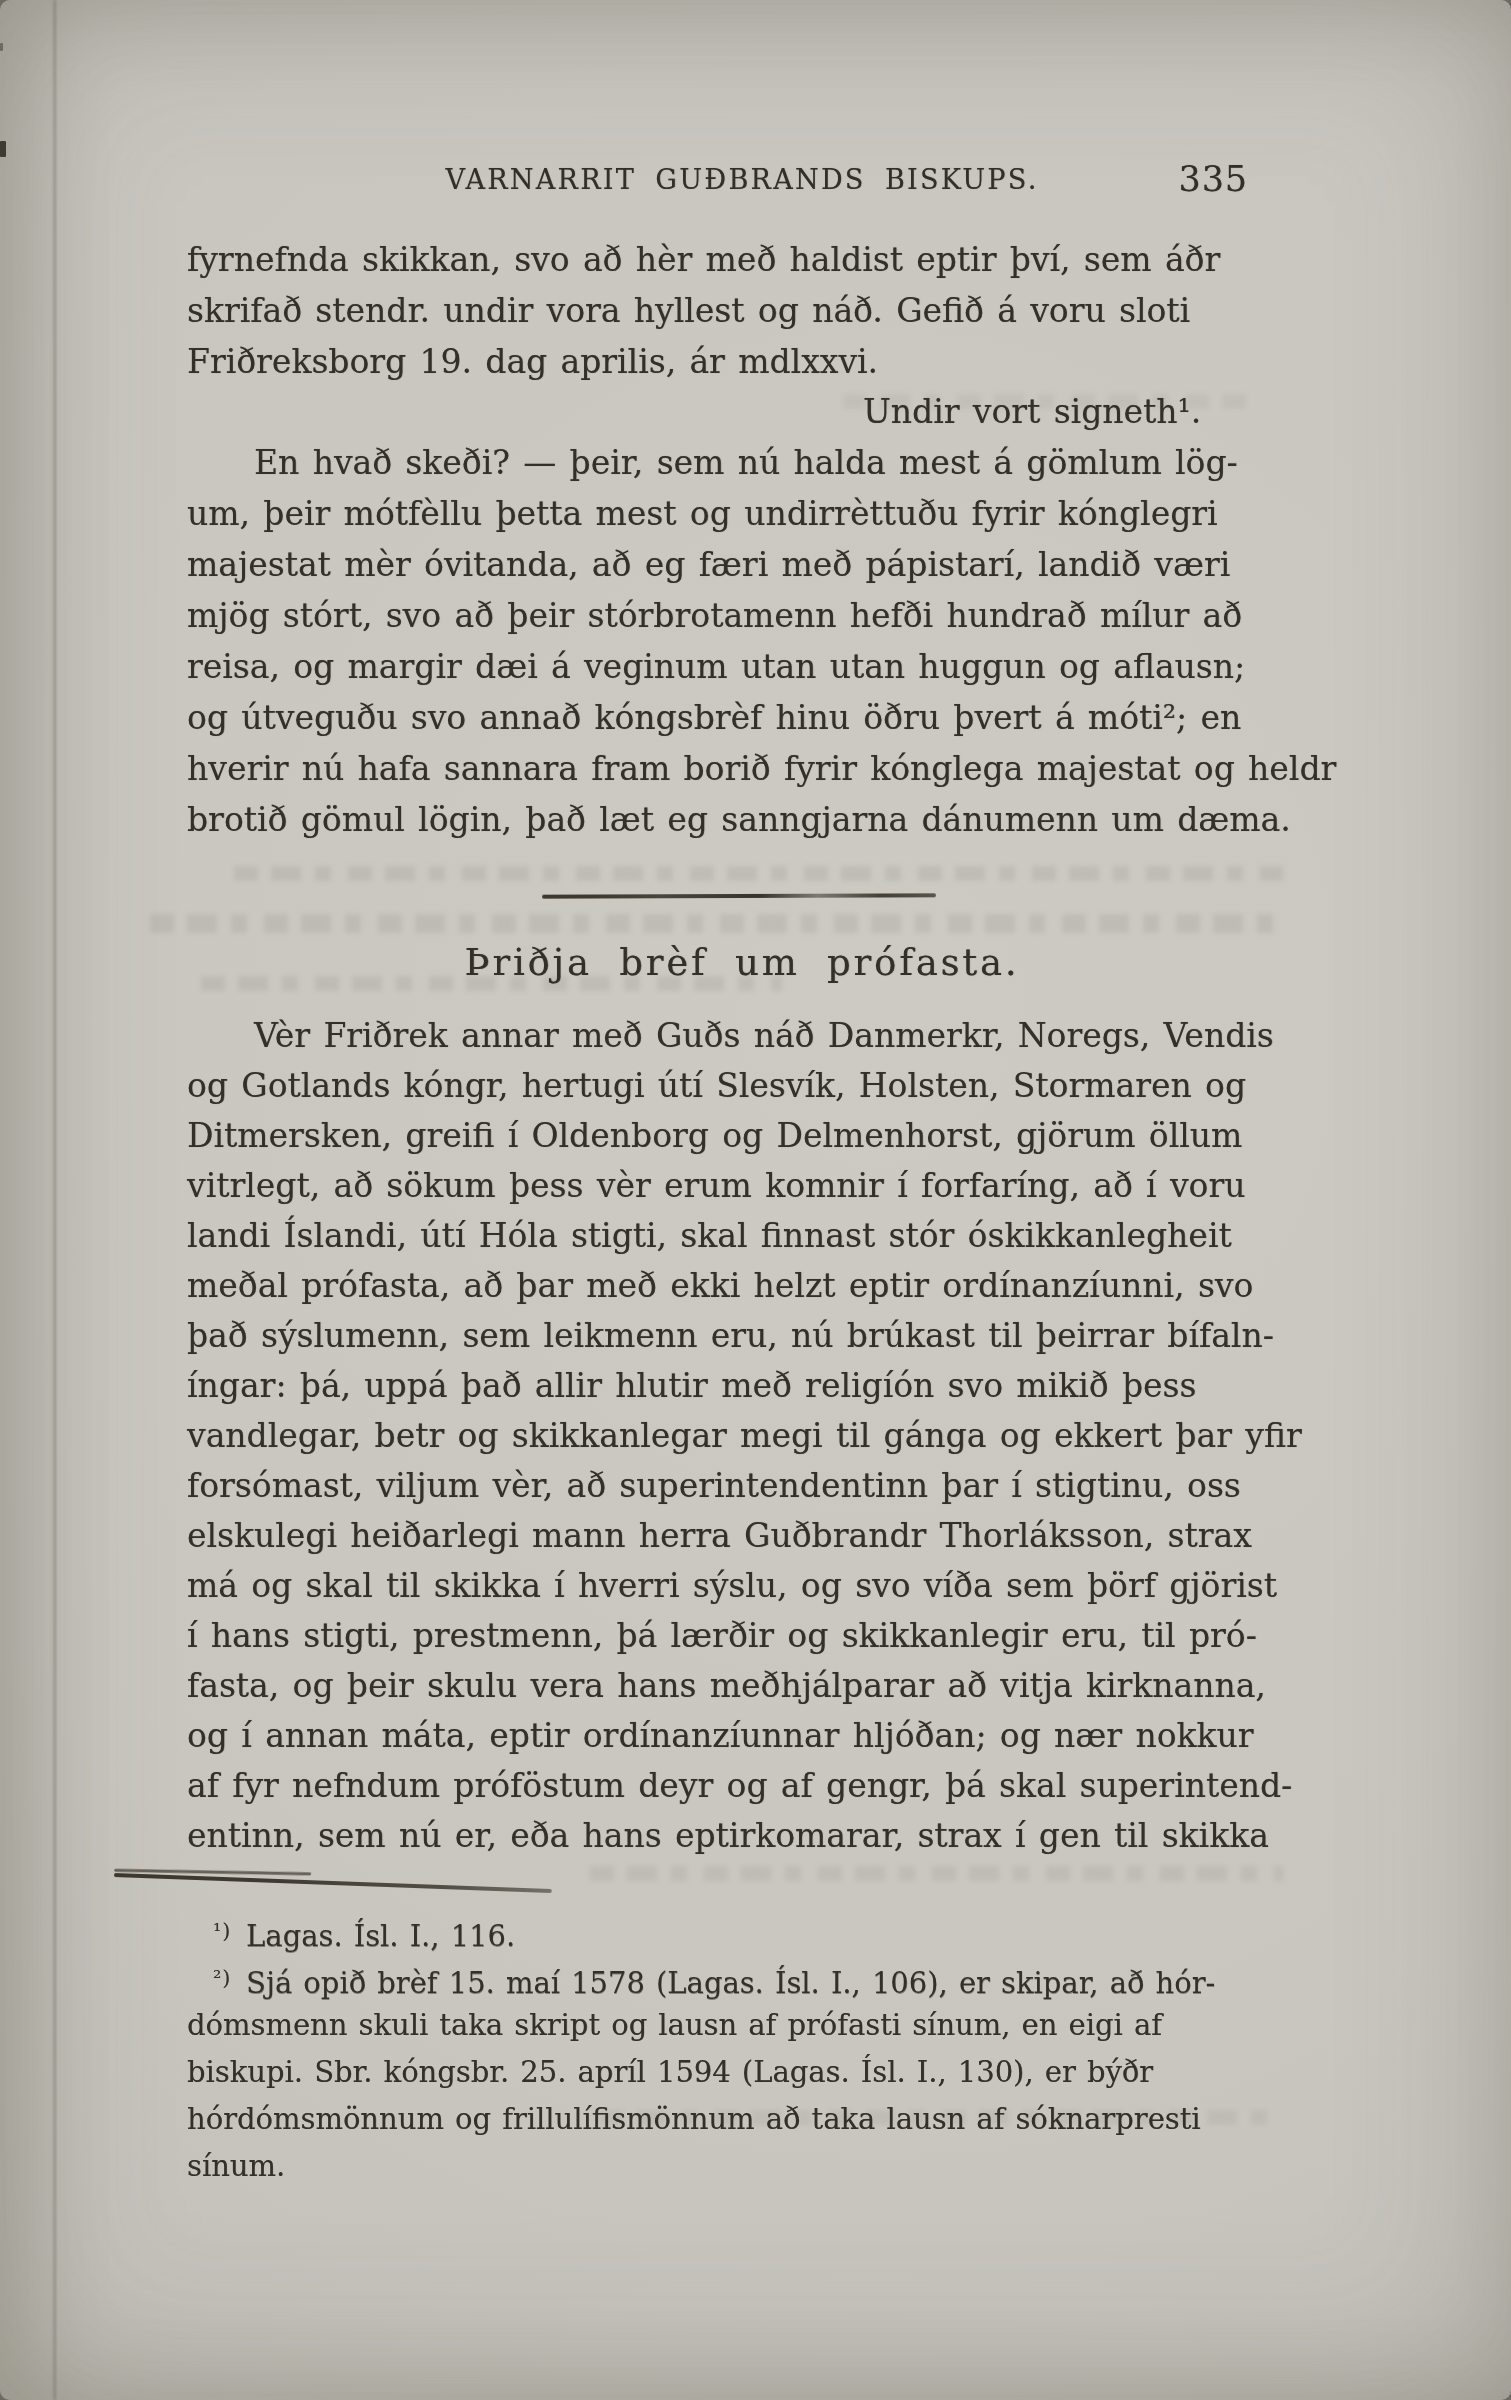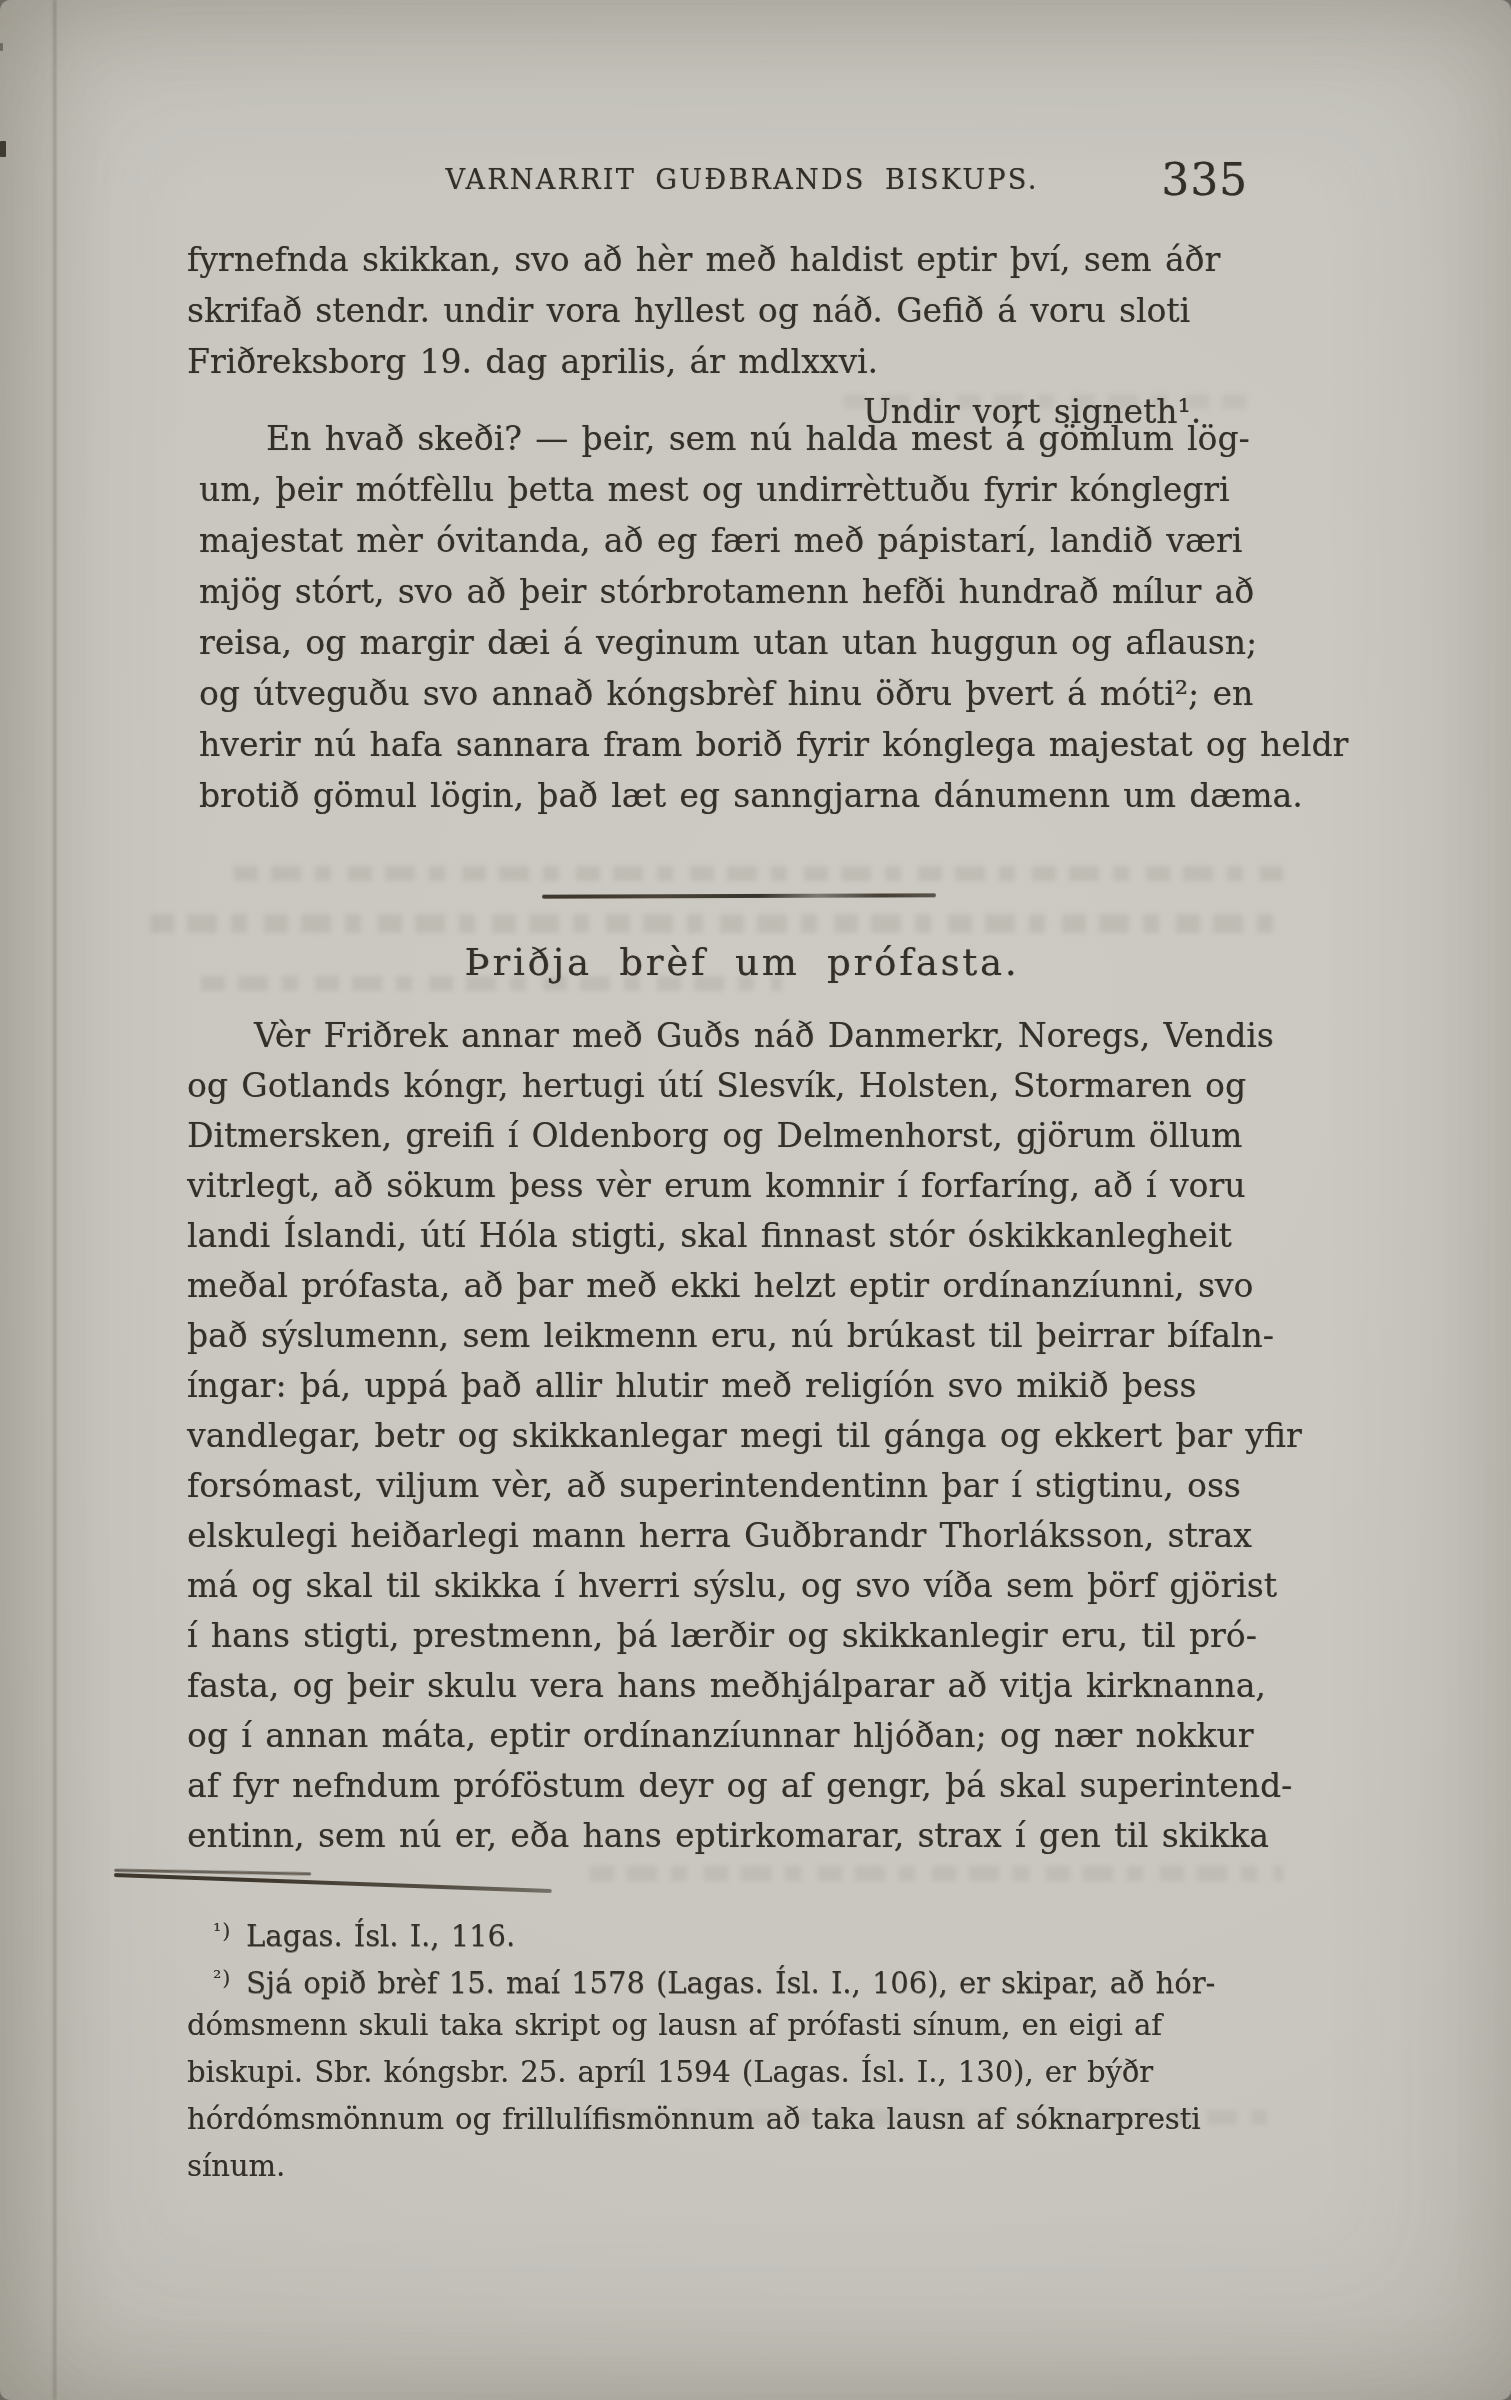--- a/index.html
+++ b/index.html
@@ -37,35 +37,35 @@
 
   .header{top:157px;height:45px;}
   .running-title{
     position:absolute;left:50%;transform:translateX(-50%);
     top:0;line-height:45px;white-space:nowrap;
     font-size:27px;letter-spacing:2.3px;word-spacing:8.4px;
     text-shadow:0.3px 0.3px 0.7px rgba(42,37,29,.5);
   }
   .page-number{
     position:absolute;right:49px;top:0;line-height:45px;
-    font-size:44px;letter-spacing:0.9px;
+    font-size:35px;letter-spacing:0.9px;
     text-shadow:0.3px 0.3px 0.7px rgba(42,37,29,.5);
   }
 
   .bodytext{font-size:33px;word-spacing:2.8px;text-shadow:0.3px 0.3px 0.7px rgba(42,37,29,.45);}
   .line{height:51px;line-height:51px;text-align:justify;white-space:nowrap;overflow:visible;}
   .line::after{content:"";display:inline-block;width:100%;height:0;}
   .line.nj{text-align:left;}
   .line.nj::after{content:none;}
   .line.indent{text-indent:67px;}
   .tight .line{height:50px;line-height:50px;}
 
   .para1{top:234px;}
   .signature{top:386px;height:51px;line-height:51px;padding-left:676px;font-size:33px;}
-  .para2{top:413px;margin-left:12px;}
+  .para2{top:437px;}
 
   .divider{
     position:absolute;left:542px;top:894px;width:394px;height:3.7px;
     background:linear-gradient(90deg,#3e382e 0 12%, #4a443a 30%, #38332a 55%, rgba(62,56,46,.55) 70%, #453f35 86%, rgba(62,56,46,.8) 100%);
     border-radius:1.9px;transform:rotate(-.2deg);filter:blur(0.3px);
   }
 
   .heading{
     top:937px;height:52px;line-height:52px;margin:0;
     font-size:37px;font-weight:normal;letter-spacing:2.8px;word-spacing:13px;

